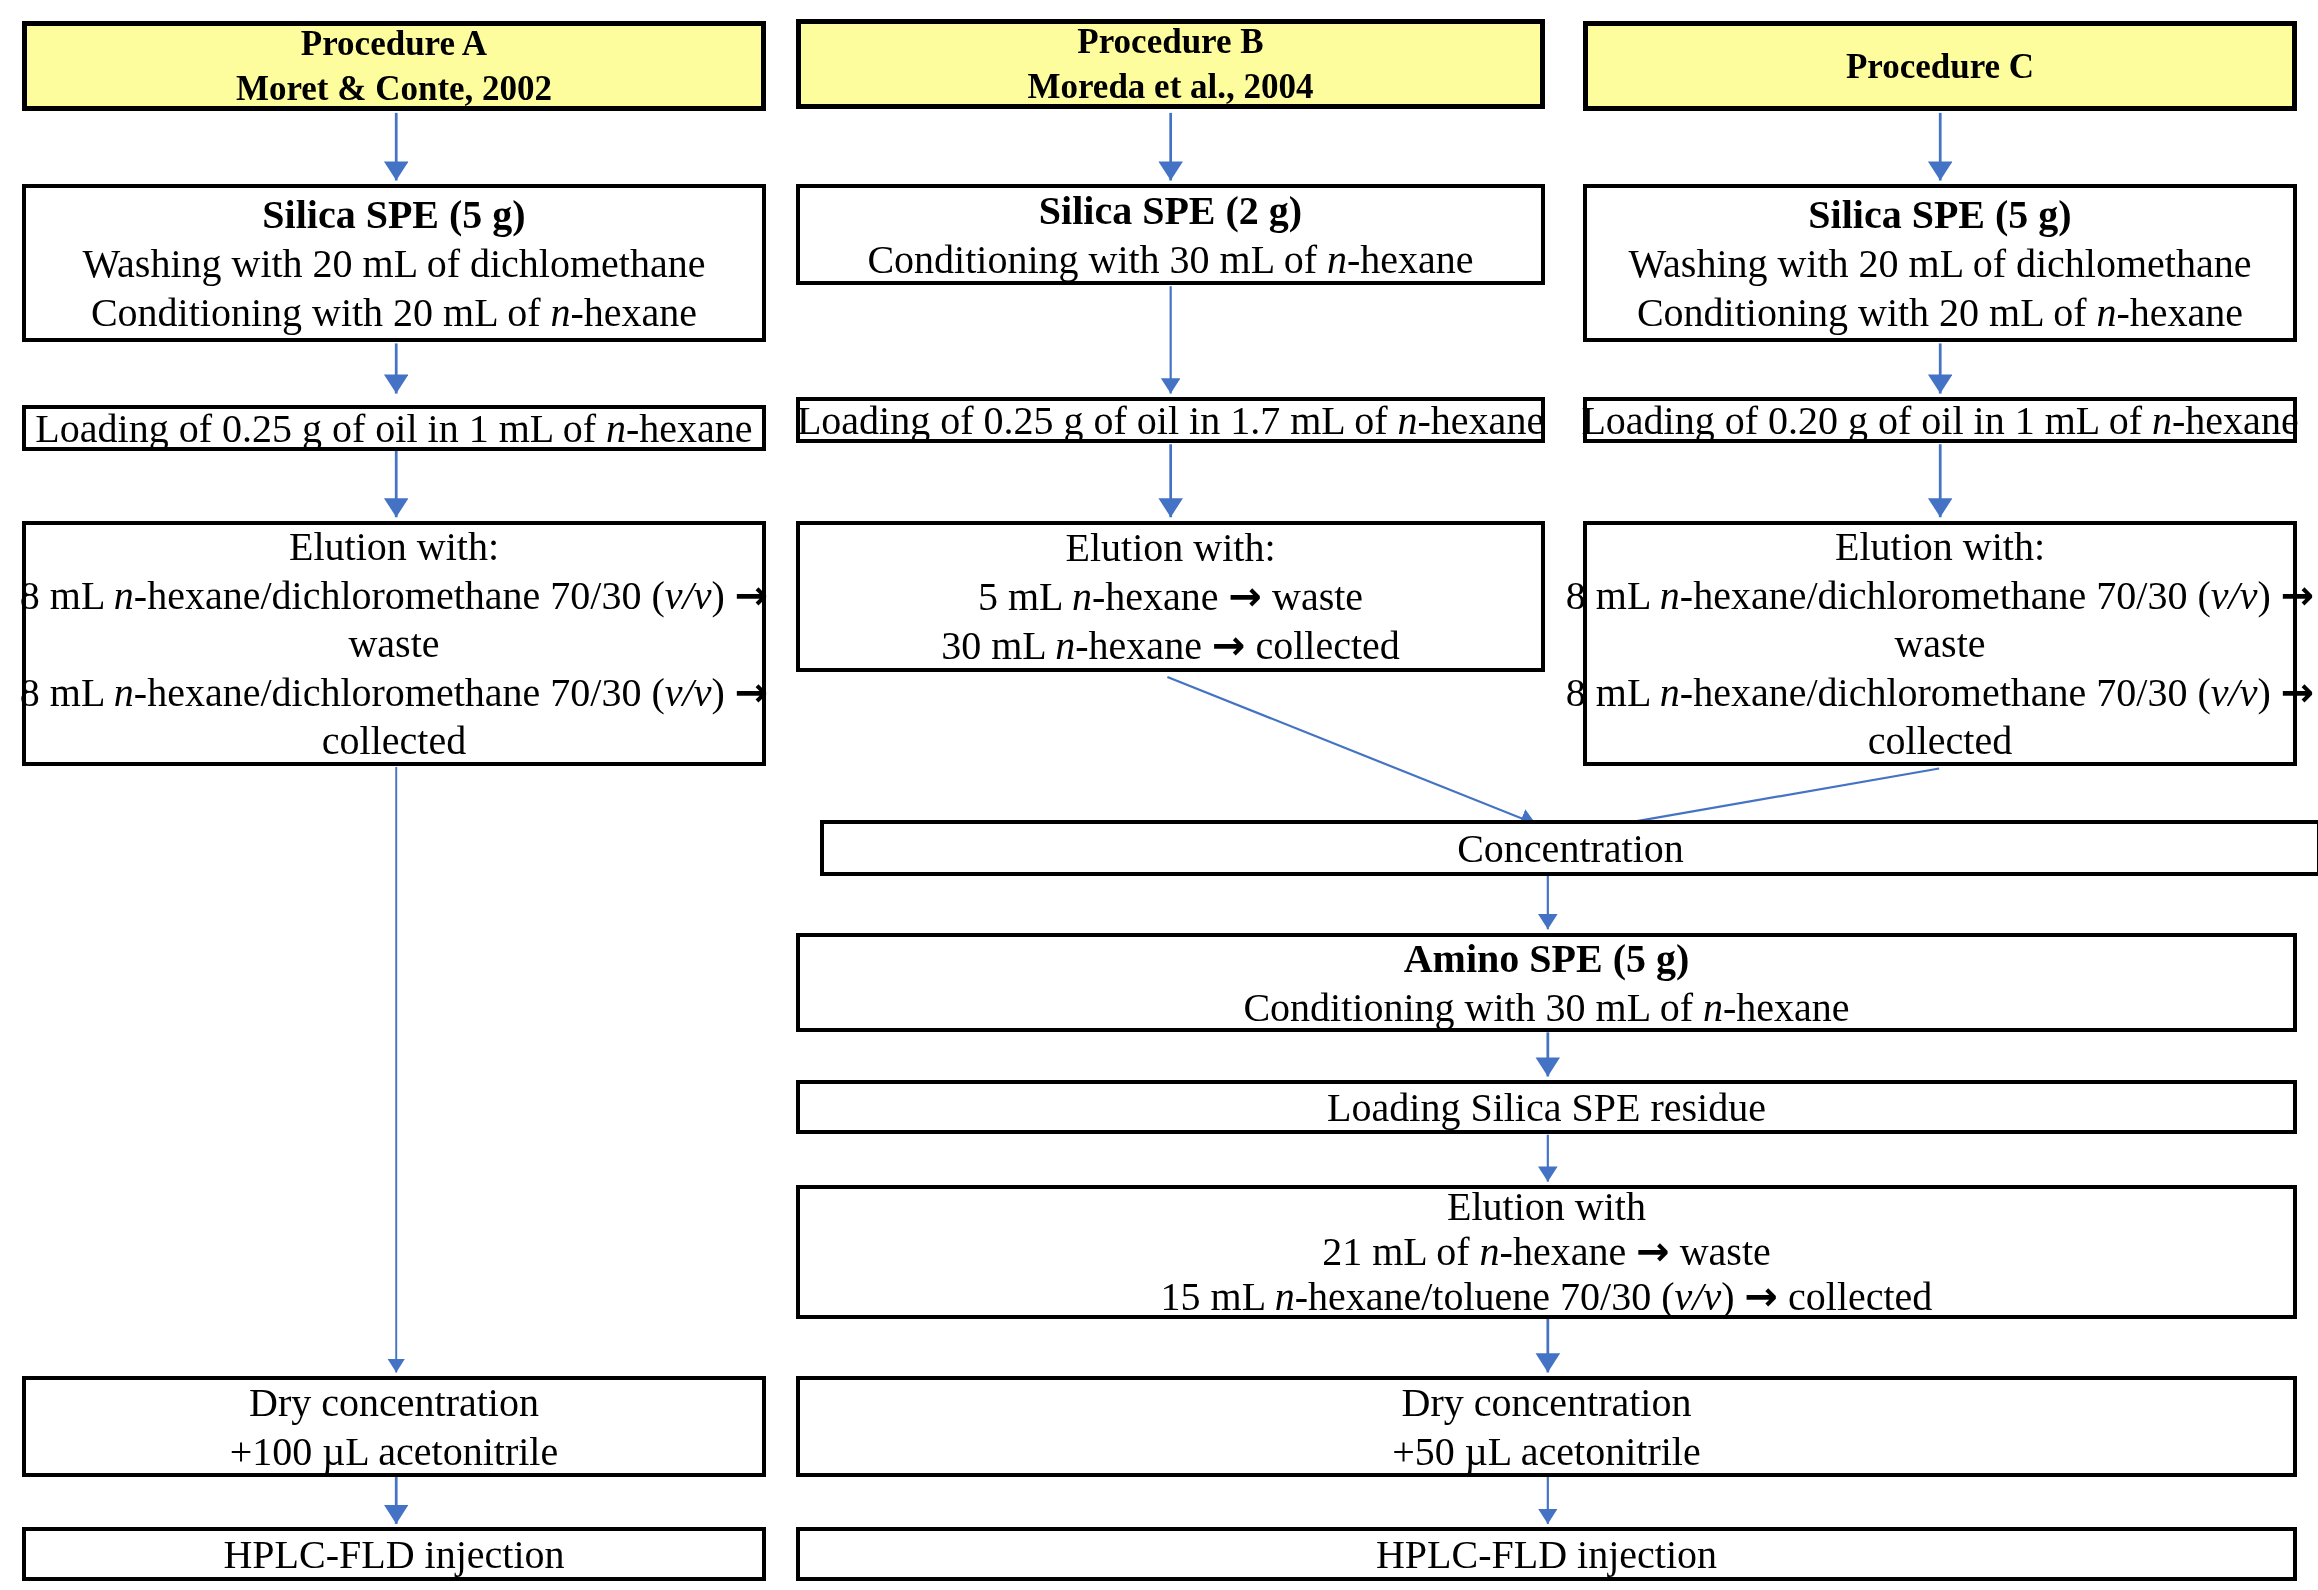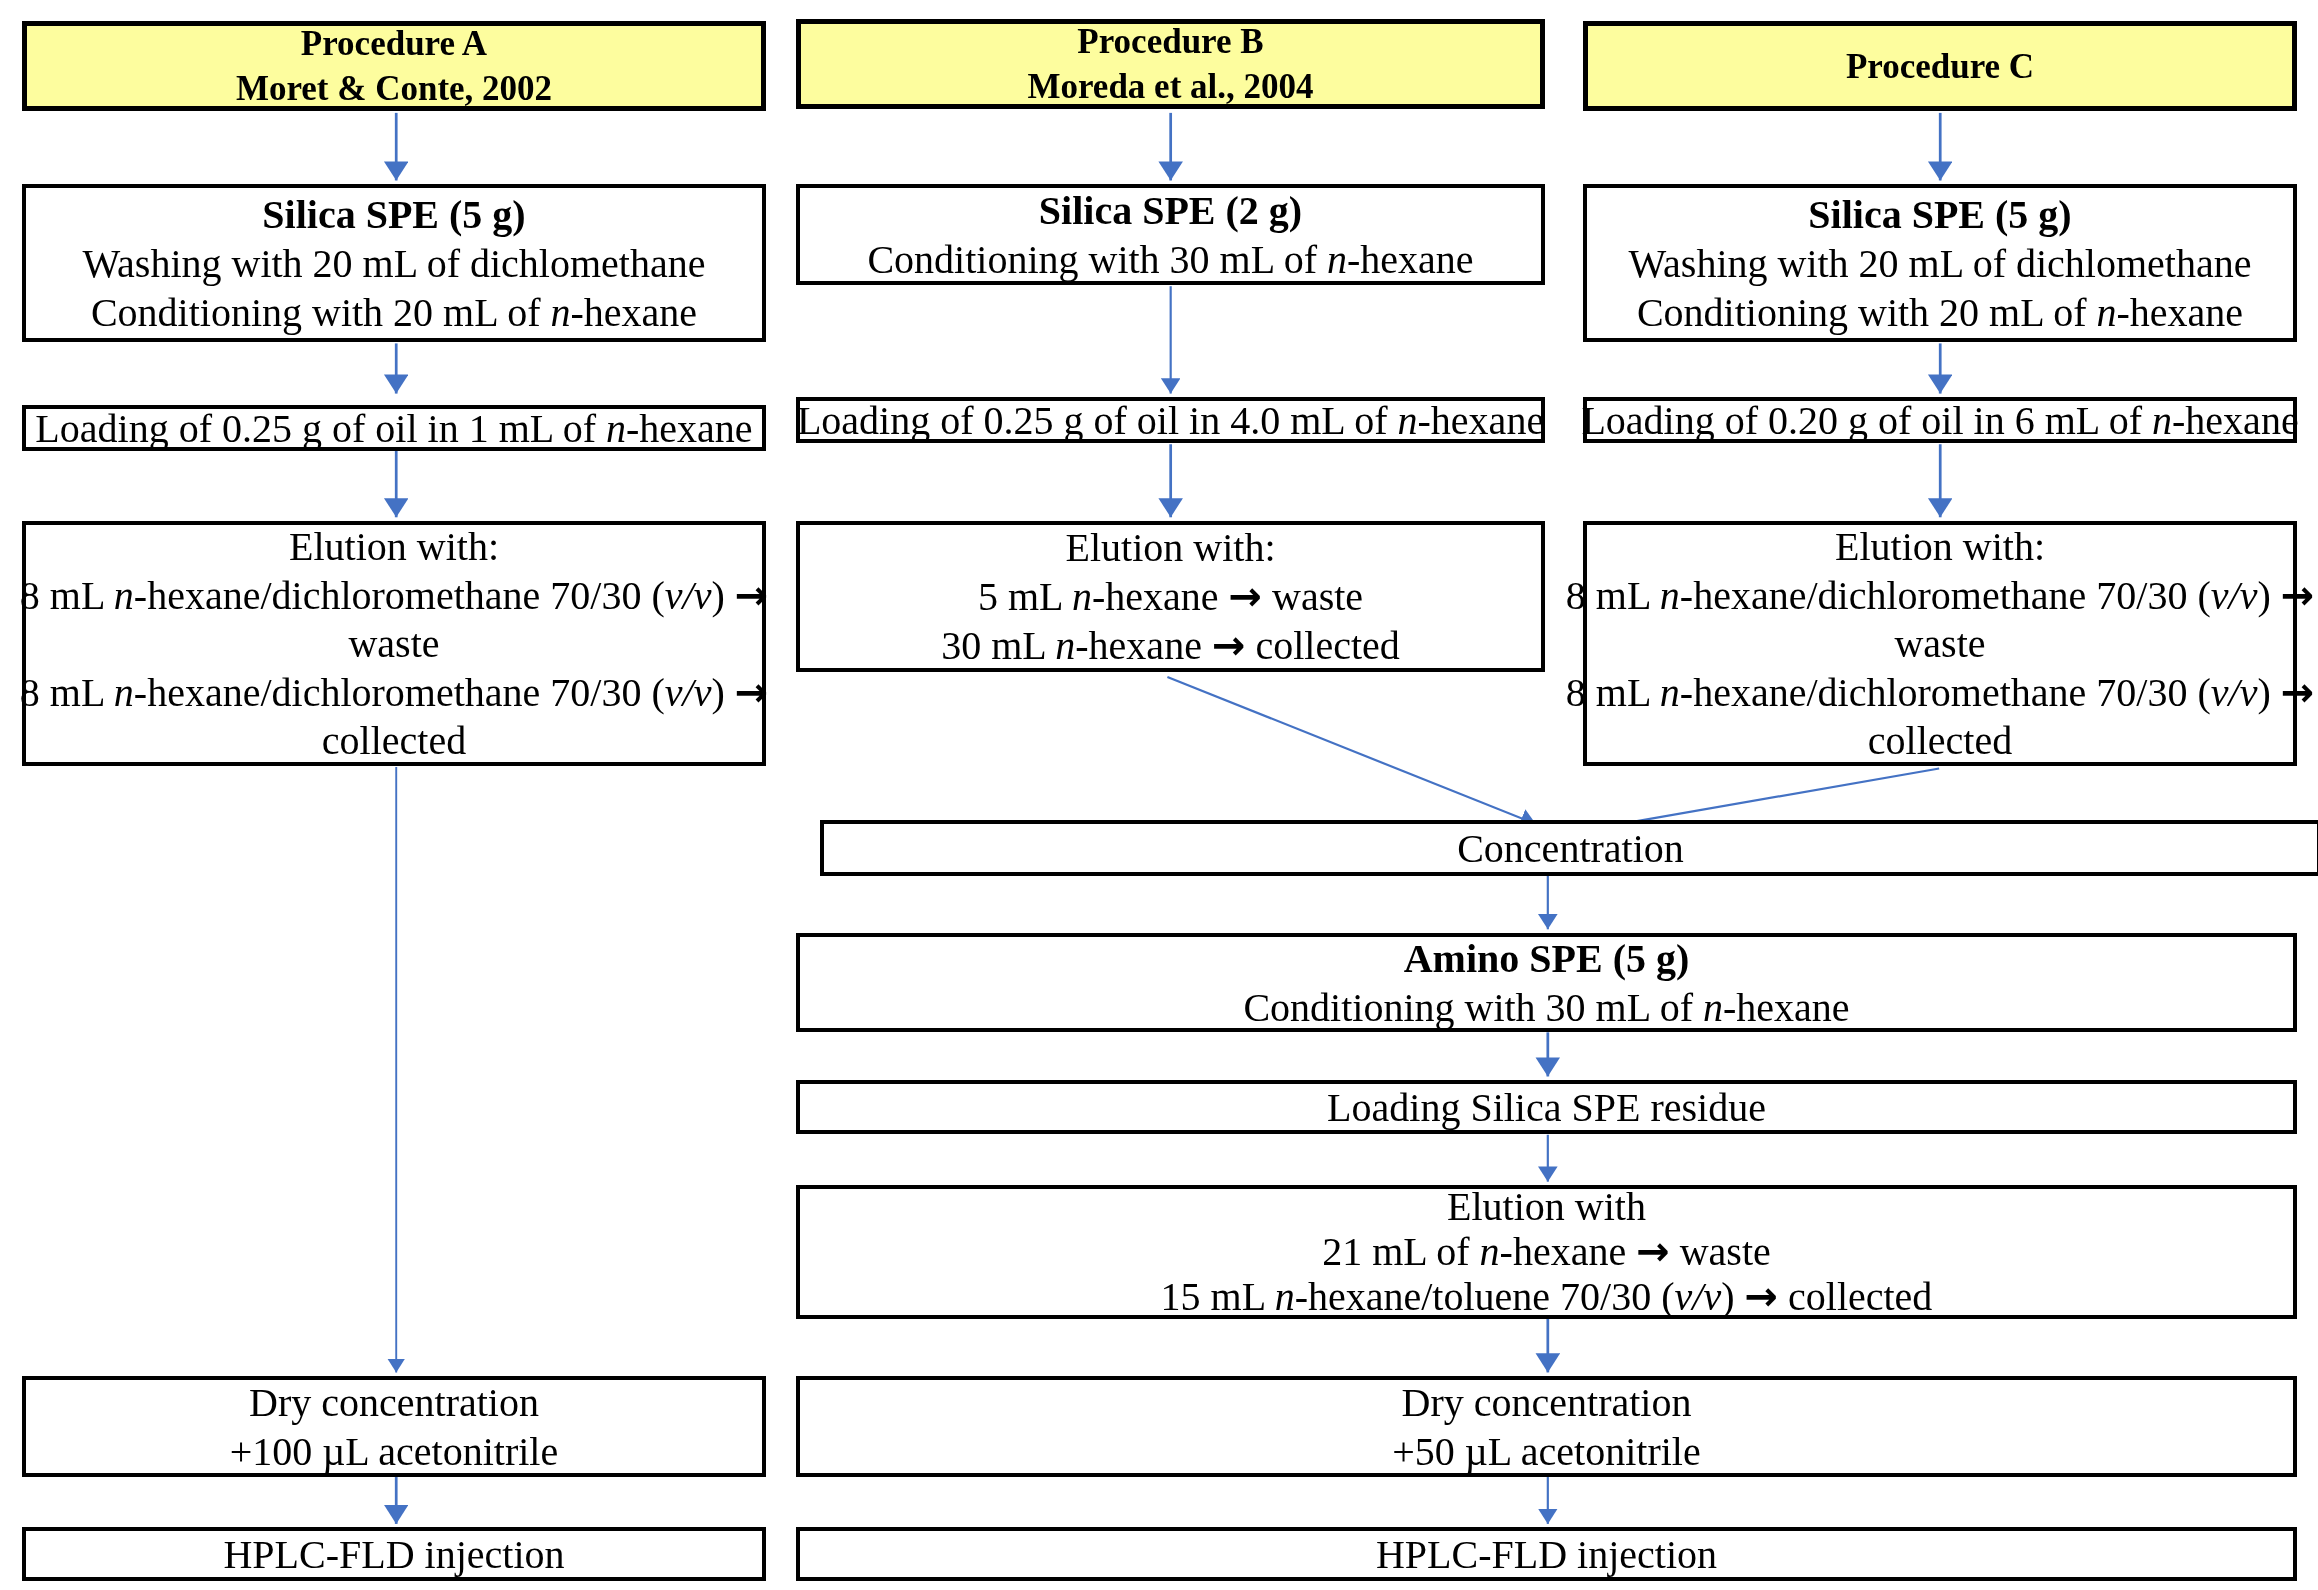--- a/index.html
+++ b/index.html
@@ -117,41 +117,41 @@
     <div class="ln">Procedure B</div>
     <div class="ln">Moreda et al., 2004</div>
   </div>
 
   <div class="box" style="left:796px;top:184px;width:749px;height:101px">
     <div class="ln b">Silica SPE (2 g)</div>
     <div class="ln"><span>Conditioning with 30 mL of </span><i>n</i><span>-hexane</span></div>
   </div>
 
   <div class="box" style="left:796px;top:397px;width:749px;height:46px">
-    <div class="ln"><span>Loading of 0.25 g of oil in 4.0 mL of </span><i>n</i><span>-hexane</span></div>
+    <div class="ln"><span>Loading of 0.25 g of oil in 1.7 mL of </span><i>n</i><span>-hexane</span></div>
   </div>
 
   <div class="box lh88" style="left:796px;top:521px;width:749px;height:151px">
     <div class="ln">Elution with:</div>
     <div class="ln"><span>5 mL </span><i>n</i><span>-hexane </span><span class="ar">→</span><span> waste</span></div>
     <div class="ln"><span>30 mL </span><i>n</i><span>-hexane </span><span class="ar">→</span><span> collected</span></div>
   </div>
 
   <div class="box hdr" style="left:1583px;top:21px;width:714px;height:90px">
     <div class="ln">Procedure C</div>
   </div>
 
   <div class="box" style="left:1583px;top:184px;width:714px;height:158px">
     <div class="ln b">Silica SPE (5 g)</div>
     <div class="ln">Washing with 20 mL of dichlomethane</div>
     <div class="ln"><span>Conditioning with 20 mL of </span><i>n</i><span>-hexane</span></div>
   </div>
 
   <div class="box" style="left:1583px;top:397px;width:714px;height:46px">
-    <div class="ln"><span>Loading of 0.20 g of oil in 6 mL of </span><i>n</i><span>-hexane</span></div>
+    <div class="ln"><span>Loading of 0.20 g of oil in 1 mL of </span><i>n</i><span>-hexane</span></div>
   </div>
 
   <div class="box lh88" style="left:1583px;top:521px;width:714px;height:245px">
     <div class="ln">Elution with:</div>
     <div class="ln"><span>8 mL </span><i>n</i><span>-hexane/dichloromethane 70/30 (</span><i>v/v</i><span>) </span><span class="ar">→</span></div>
     <div class="ln">waste</div>
     <div class="ln"><span>8 mL </span><i>n</i><span>-hexane/dichloromethane 70/30 (</span><i>v/v</i><span>) </span><span class="ar">→</span></div>
     <div class="ln">collected</div>
   </div>
 

